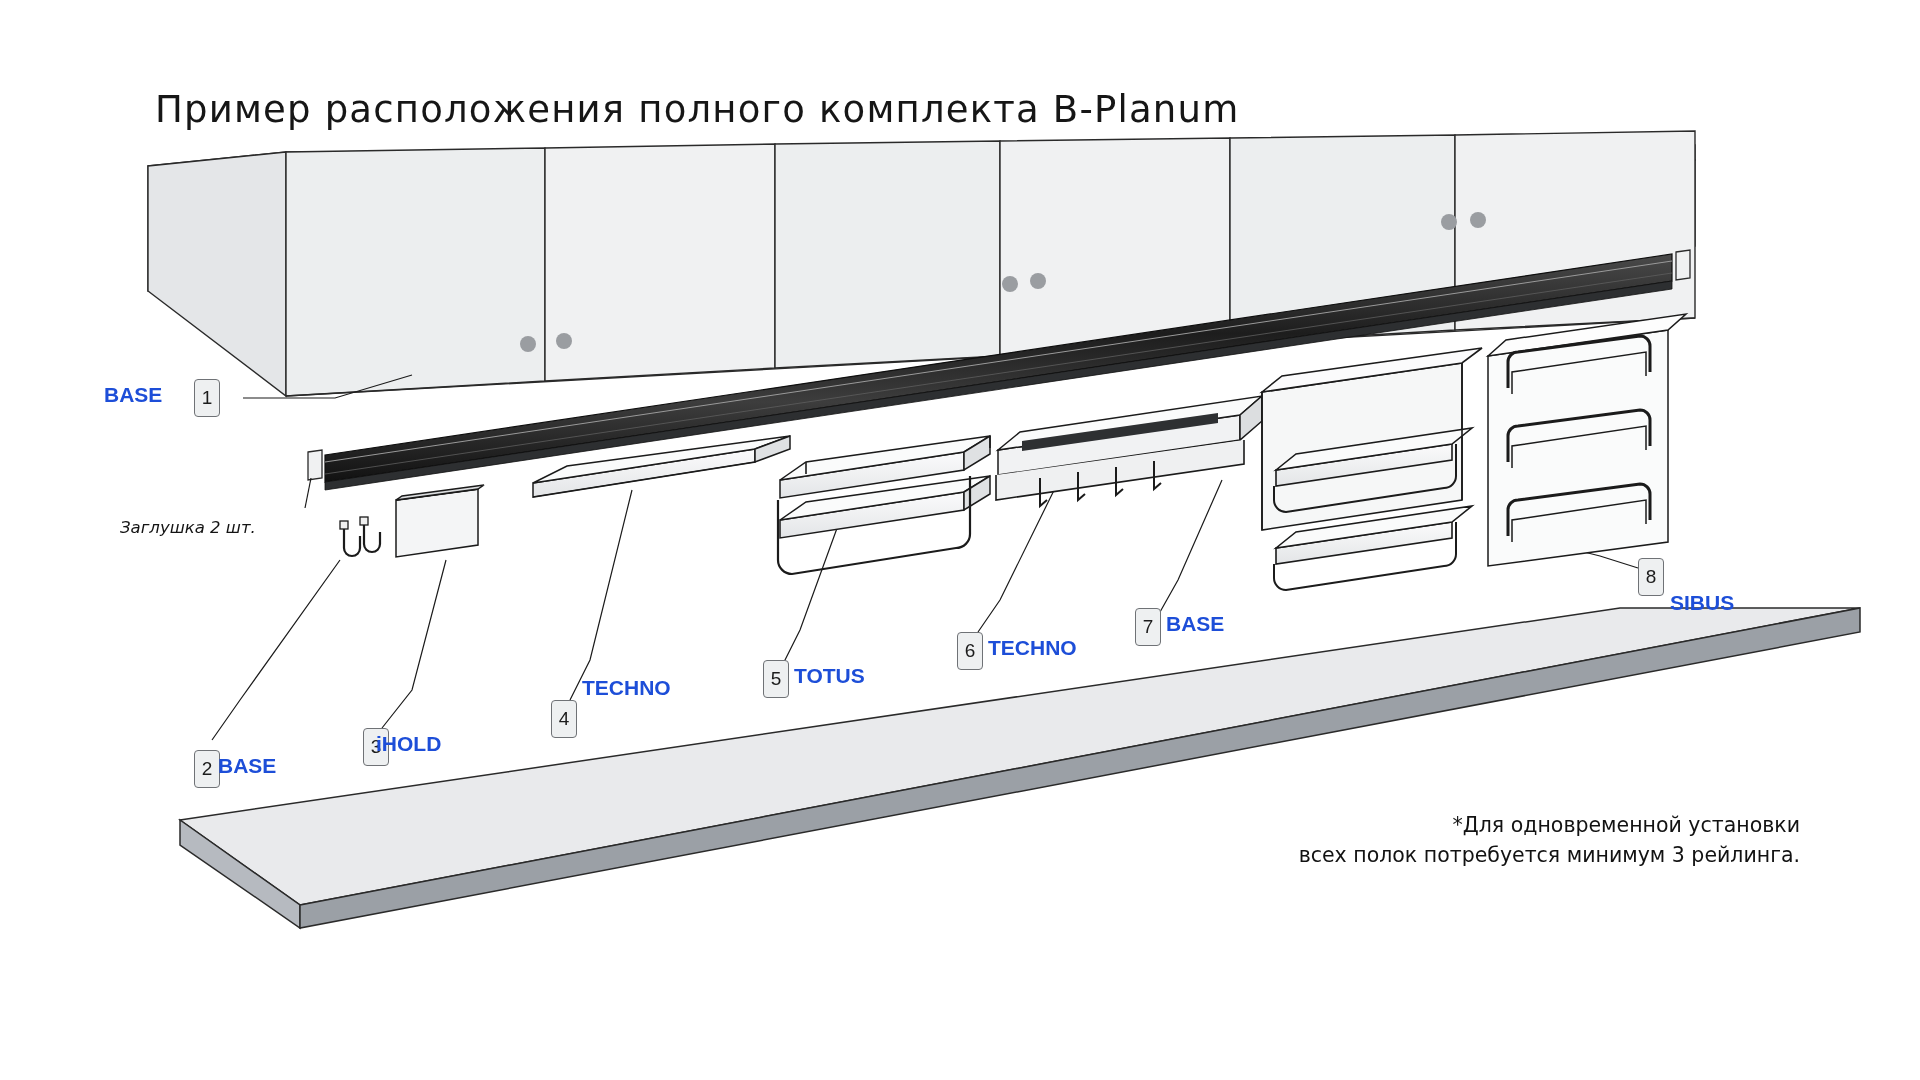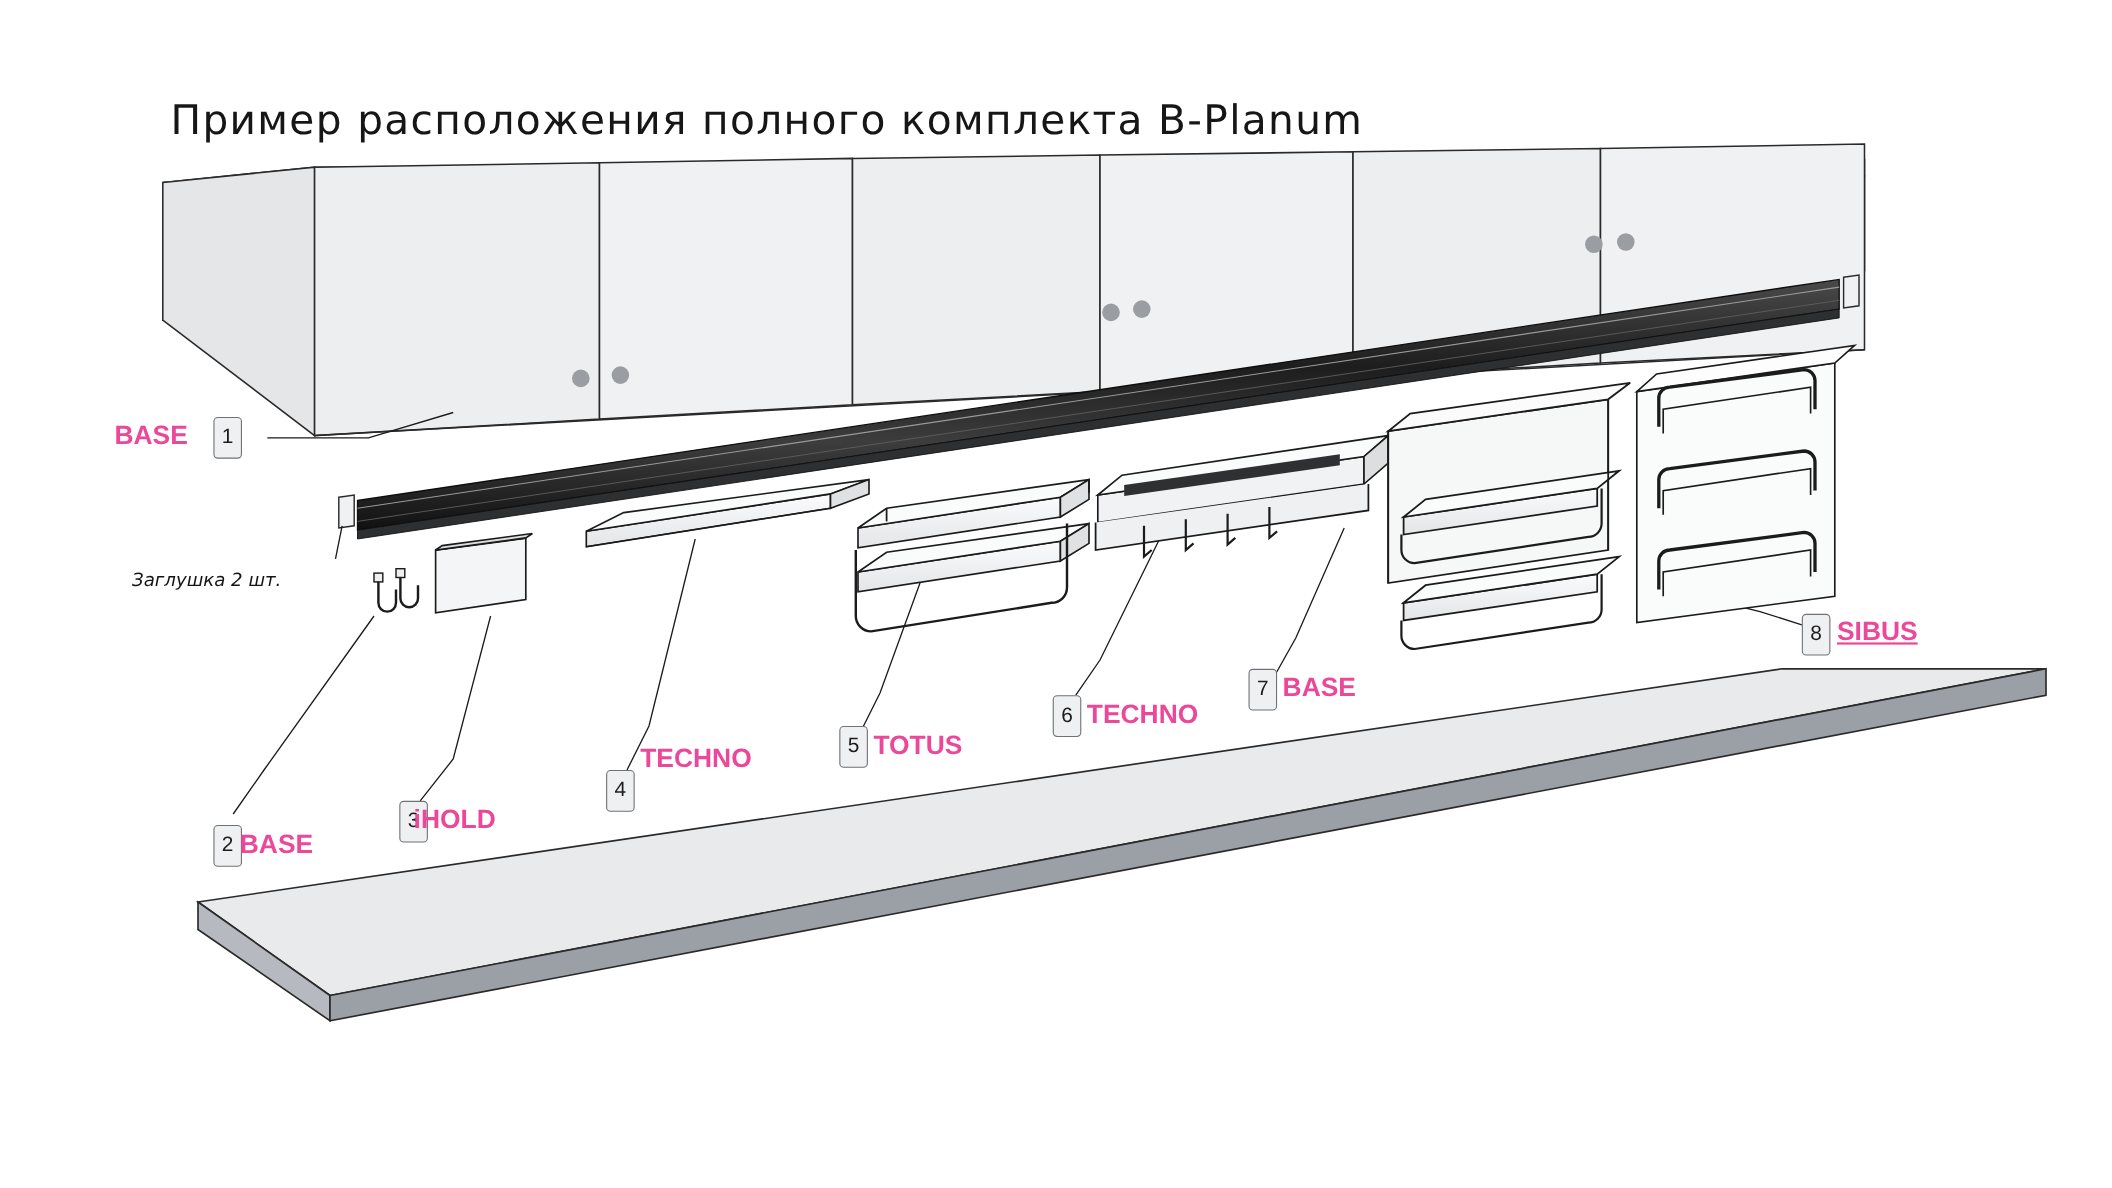--- a/index.html
+++ b/index.html
@@ -43,23 +43,23 @@
     font-size: 19px;
     font-weight: 400;
     display: flex;
     align-items: center;
     justify-content: center;
     font-family: "Liberation Sans", sans-serif;
     box-sizing: border-box;
   }
   .callout-label {
     position: absolute;
-    font-size: 24px;
+    font-size: 21px;
     font-weight: bold;
-    color: #ec4899;
+    color: #1d4ed8;
     white-space: nowrap;
     font-family: "Liberation Sans", sans-serif;
   }
   .small-note {
     position: absolute;
     font-size: 16.5px;
     color: #141414;
     white-space: nowrap;
     font-family: "DejaVu Sans", sans-serif;
     font-style: italic;
@@ -266,15 +266,17 @@
   <div class="callout-num" style="left:763px; top:660px;">5</div>
   <div class="callout-label" style="left:794px; top:664px;">TOTUS</div>
 
   <div class="callout-num" style="left:957px; top:632px;">6</div>
   <div class="callout-label" style="left:988px; top:636px;">TECHNO</div>
 
   <div class="callout-num" style="left:1135px; top:608px;">7</div>
   <div class="callout-label" style="left:1166px; top:612px;">BASE</div>
 
   <div class="callout-num" style="left:1638px; top:558px;">8</div>
-  <div class="callout-label" style="left:1670px; top:561px;text-decoration:underline;">SIBUS</div>
-
+  <div class="callout-label" style="left:1670px; top:591px;">SIBUS</div>
+
+  <div class="footnote">*Для одновременной установки
+всех полок потребуется минимум 3 рейлинга.</div>
 </div>
 
 </body></html>

